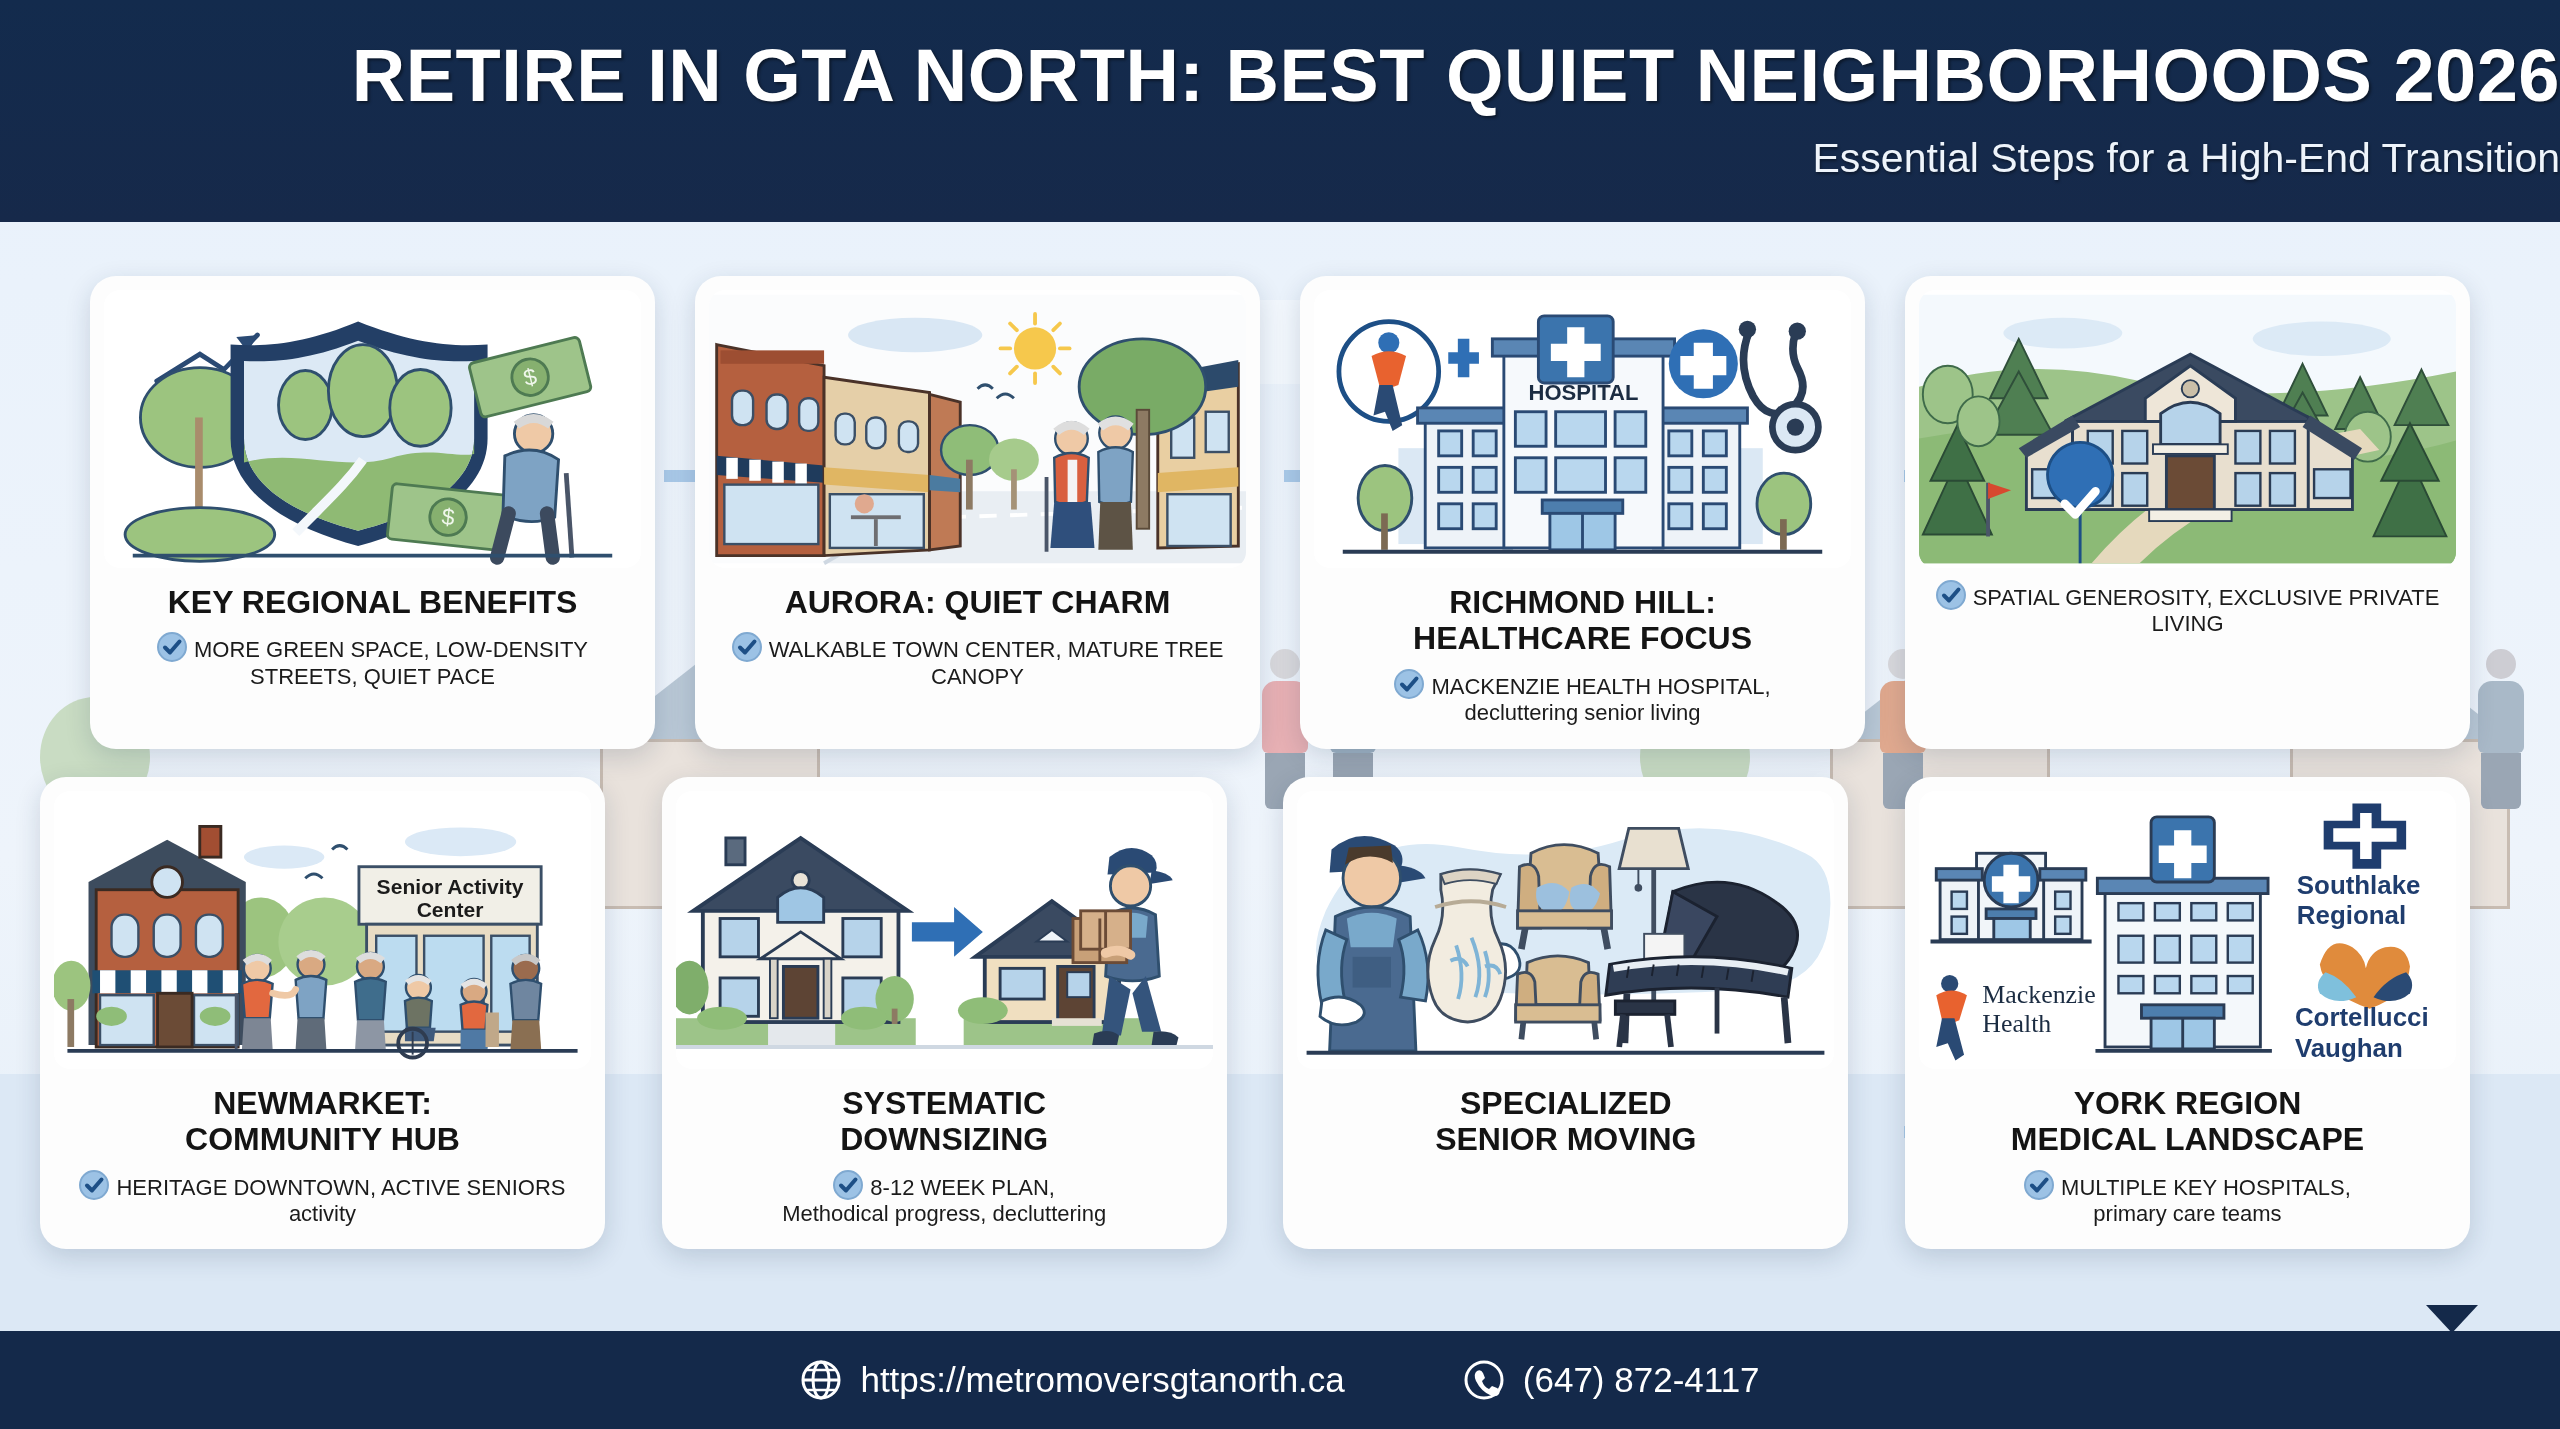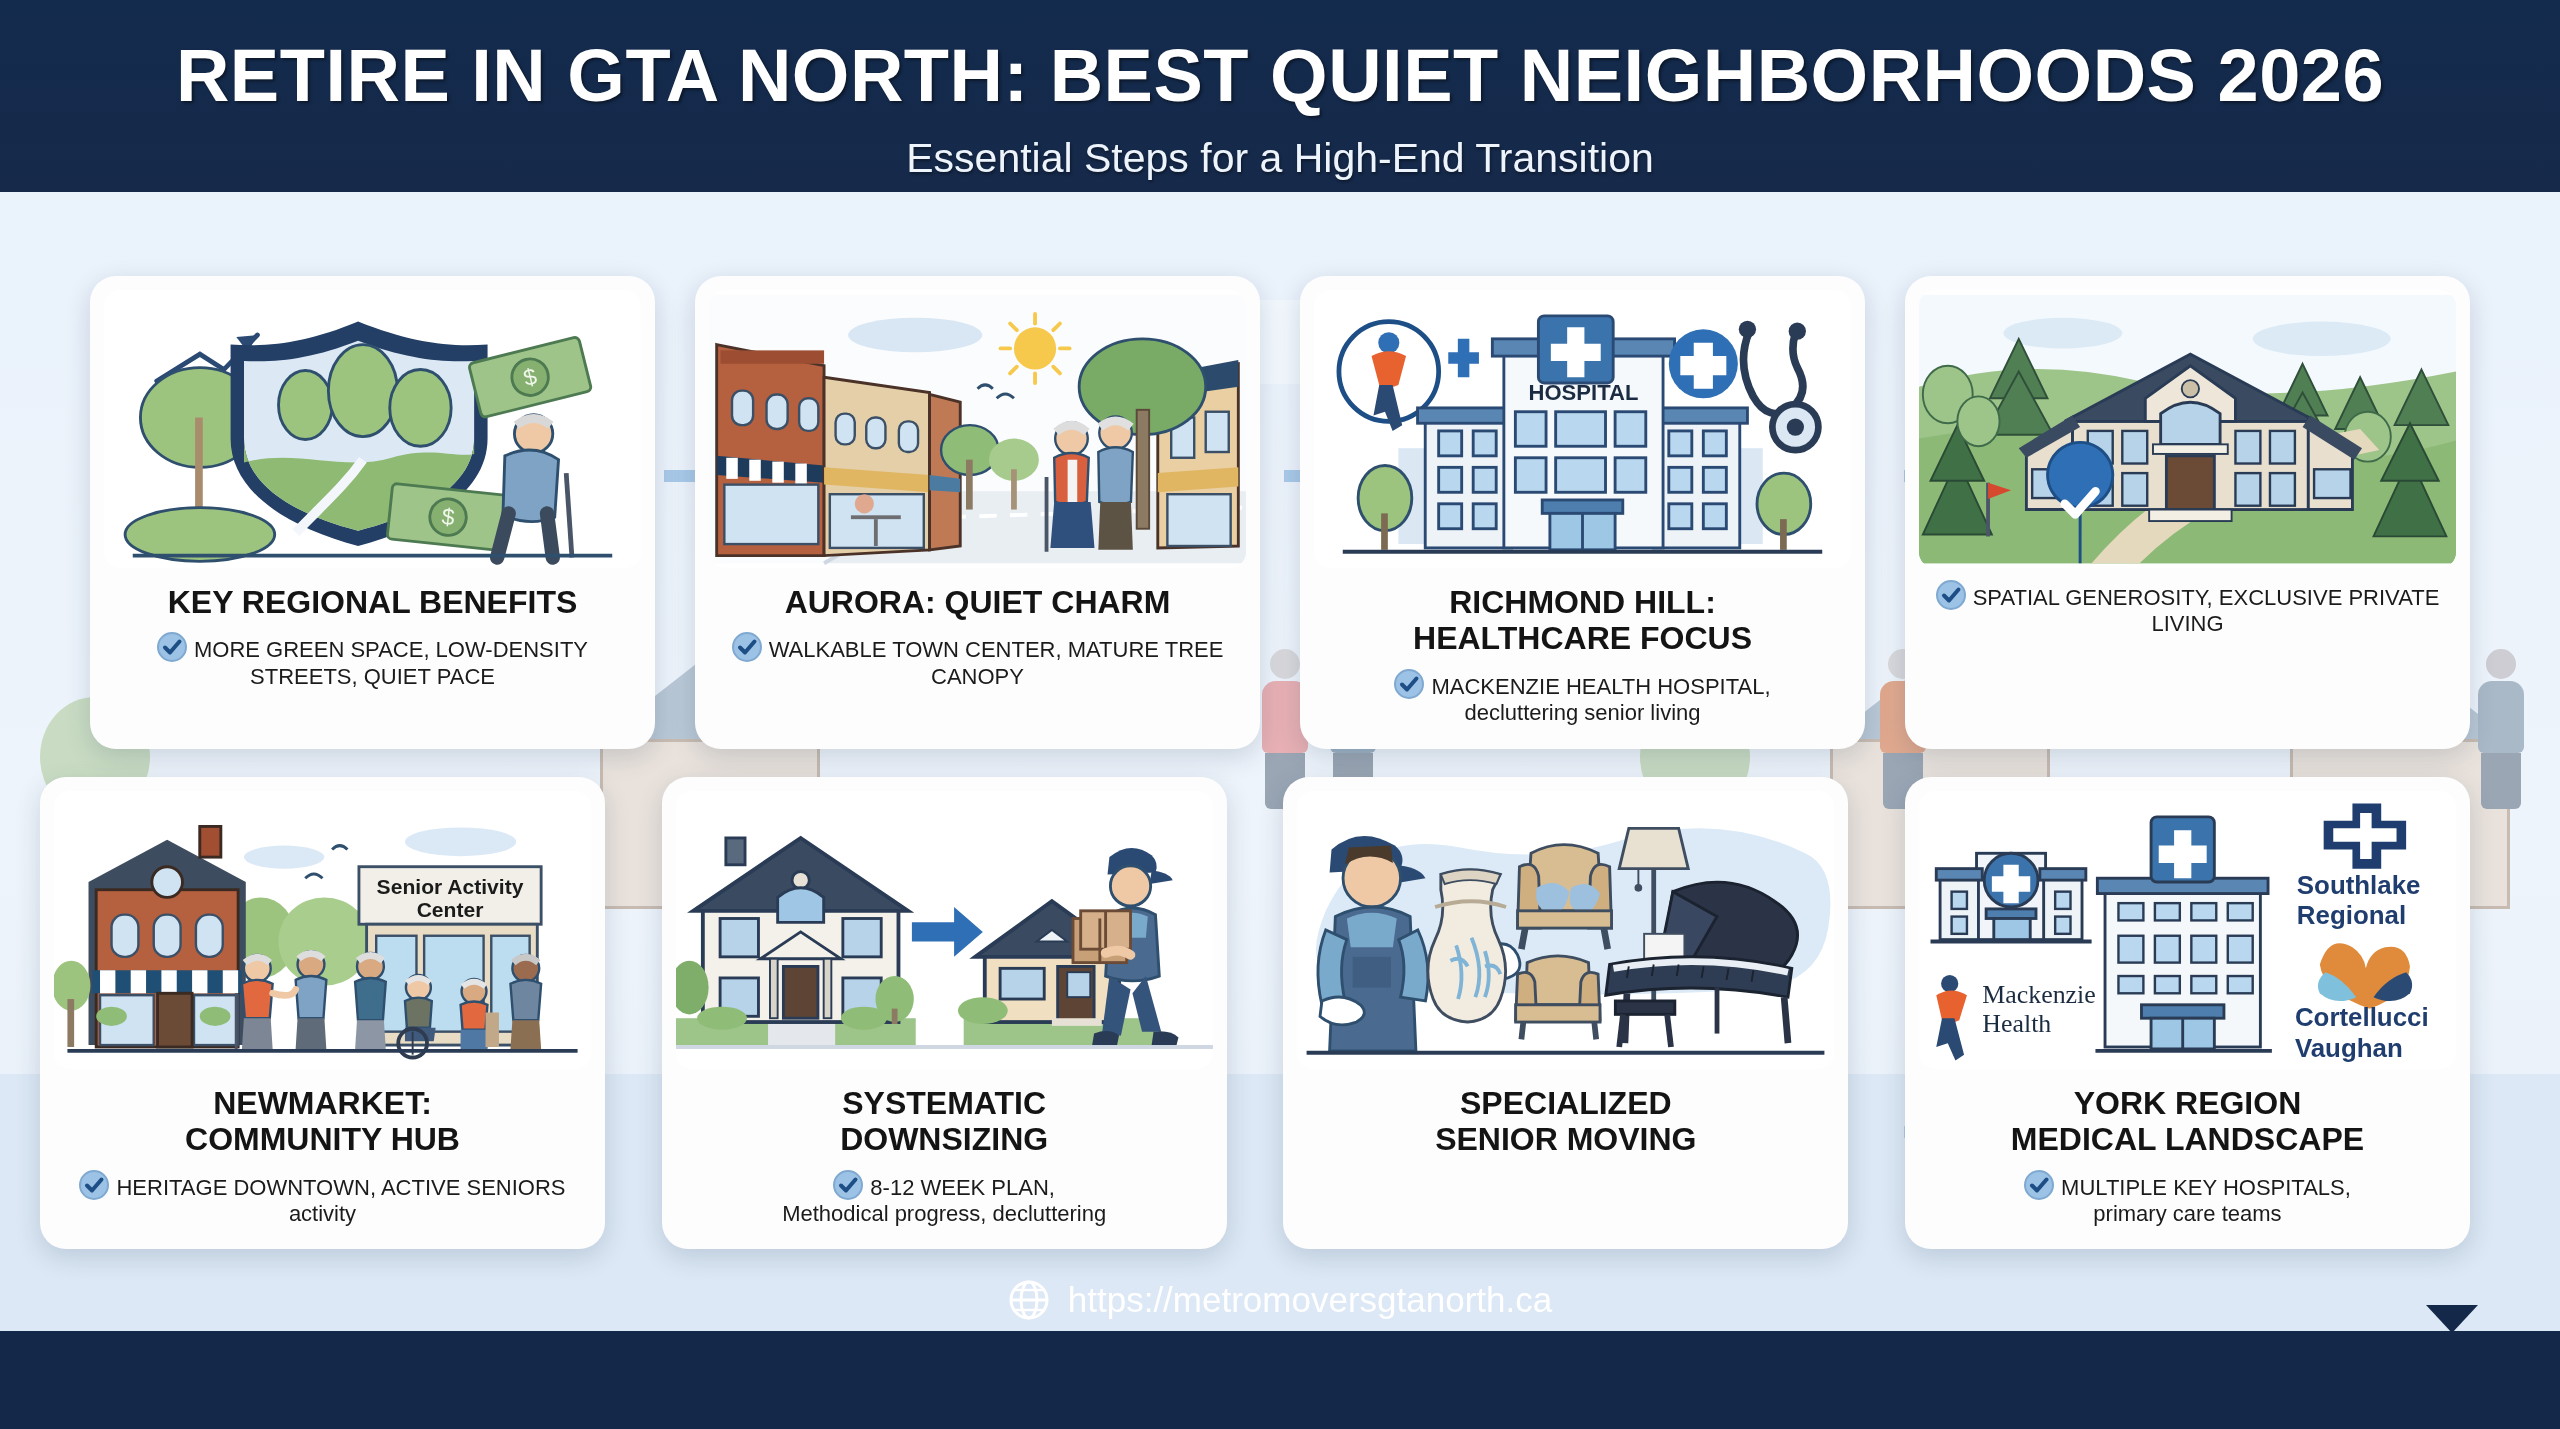--- a/index.html
+++ b/index.html
@@ -20,23 +20,23 @@
   .bg-tree .crown { width: 110px; height: 120px; border-radius: 50%; background: #c9dcc3; }
   .bg-tree .trunk { width: 14px; height: 60px; background: #cbbfae; margin: -8px auto 0; }
   .bg-cloud { position: absolute; background: #f3f8fd; border-radius: 60px; opacity: .85; }
   .bg-person { position: absolute; bottom: 300px; }
   .bg-person .head { width: 30px; height: 30px; border-radius: 50%; margin: 0 auto; }
   .bg-person .torso { width: 46px; height: 72px; border-radius: 14px 14px 6px 6px; margin: 2px auto 0; }
   .bg-person .legs { width: 40px; height: 56px; background: #9aa6b4; margin: 0 auto; border-radius: 0 0 6px 6px; }
 
   
   .header {
-    position: absolute; top: 0; left: 0; width: 2560px; height: 192px;
+    position: absolute; top: 0; left: 0; width: 2560px; height: 222px;
     background: linear-gradient(180deg, #132b4d 0%, #16294a 100%);
-    z-index: 5; text-align: center; color: #ffffff;
+    z-index: 5; text-align: right; color: #ffffff;
   }
   .header h1 {
     font-size: 74px; font-weight: bold; letter-spacing: .5px;
     margin-top: 38px; line-height: 1.02; white-space: nowrap;
     text-shadow: 2px 2px 3px rgba(0,0,0,.45);
   }
   .header h2 {
     font-size: 41px; font-weight: normal; margin-top: 22px;
     color: #eef4fb; text-shadow: 1px 2px 3px rgba(0,0,0,.4);
   }
@@ -77,21 +77,21 @@
   .arrow.a1 { left: 664px; }
   .arrow.a2 { left: 1284px; }
   .arrow.a3 { left: 1904px; }
   .arrow.r2 { top: 340px; }
 
   
   .footer {
     position: absolute; bottom: 0; left: 0; width: 2560px; height: 98px;
     background: #14294a; z-index: 6;
     display: flex; align-items: center; justify-content: center; gap: 118px;
-    color: #ffffff; font-size: 35px; flex-direction: column;
+    color: #ffffff; font-size: 35px;
   }
   .f-item { display: flex; align-items: center; gap: 18px; }
   .f-item .fi { width: 42px; height: 42px; flex: 0 0 42px; }
   .f-item .fi svg { display: block; }
   .footer-notch {
     position: absolute; right: 82px; top: -26px; width: 0; height: 0;
     border-left: 26px solid transparent; border-right: 26px solid transparent;
     border-top: 28px solid #14294a;
   }
 </style>

